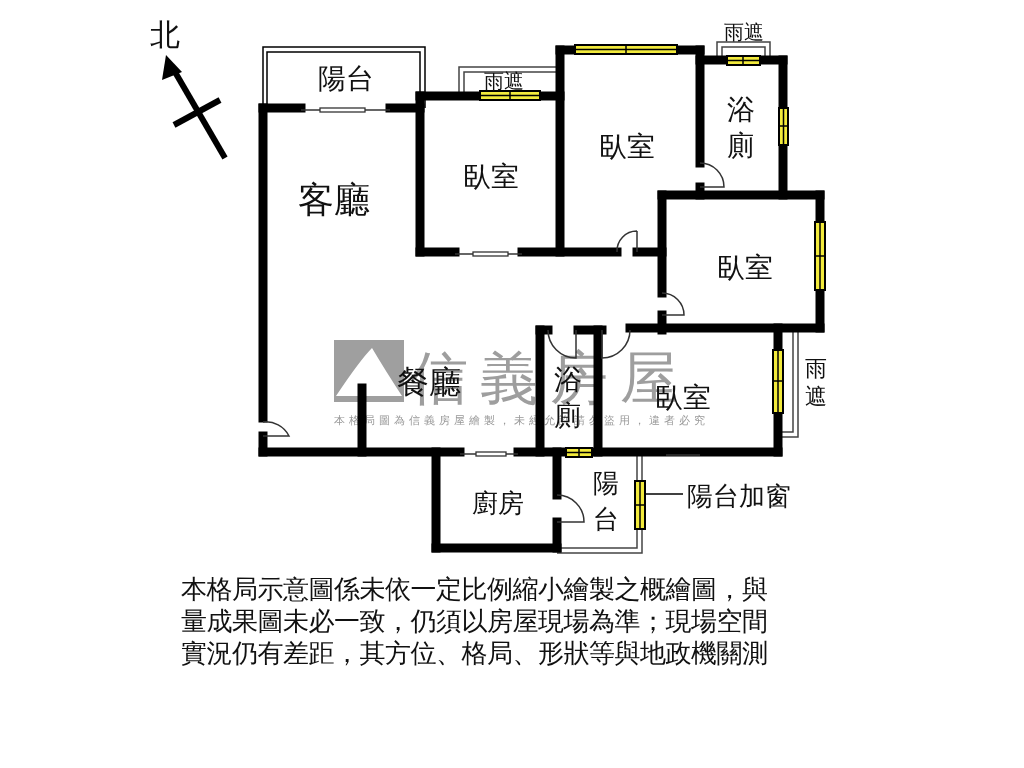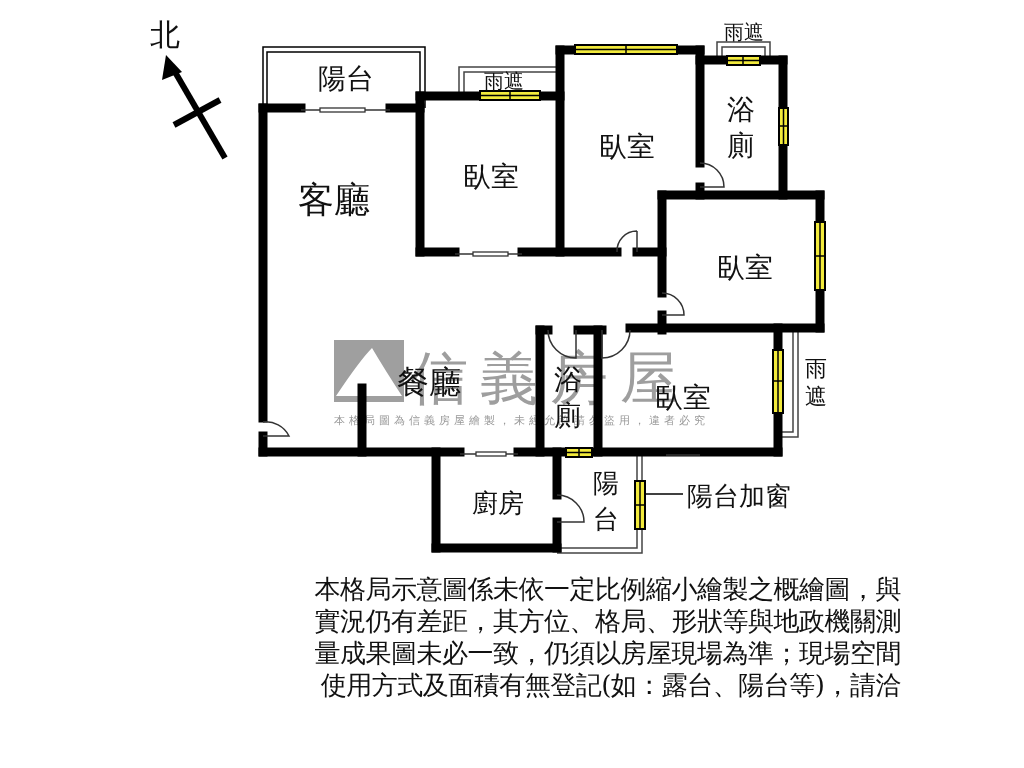--- a/index.html
+++ b/index.html
@@ -12,21 +12,21 @@
     .win { fill: #f2ea3c; stroke: #000; stroke-width: 2; }
     .winline { stroke: #000; stroke-width: 1.5; }
     .door { stroke: #333; stroke-width: 1.5; fill: none; }
     .slide { stroke: #333; stroke-width: 1.3; fill: #fff; }
     .room-label { font-family: "DejaVu Serif", "Liberation Serif", serif; fill: #111; }
     .wm-big { font-family: "DejaVu Sans", "Liberation Sans", sans-serif; fill: #8e8e8e; opacity: 0.85; }
     .wm-small { font-family: "DejaVu Sans", "Liberation Sans", sans-serif; fill: #999; letter-spacing: 4px; }
     #disclaimer { position: absolute; left: 181px; top: 573px; width: 720px;
                   font-size: 26px; line-height: 32px; color: #111;
                   font-family: "DejaVu Serif", "Liberation Serif", serif; letter-spacing: -0.5px; }
-    #disclaimer div { white-space: nowrap; text-align: right; }
+    #disclaimer div { white-space: nowrap; }
   </style>
 </head>
 <body>
 
 <svg id="plan" viewBox="0 0 1024 768" xmlns="http://www.w3.org/2000/svg">
 
   <g>
     <text class="room-label" x="150" y="45" font-size="30">北</text>
     <g>
       <line x1="225" y1="158" x2="175" y2="72" stroke="#000" stroke-width="6"></line>
@@ -198,16 +198,15 @@
     <text class="room-label" x="484" y="88" font-size="20">雨遮</text>
     <text class="room-label" x="724" y="39" font-size="20">雨遮</text>
     <text class="room-label" x="805" y="376" font-size="22">雨</text>
     <text class="room-label" x="805" y="404" font-size="22">遮</text>
     <text class="room-label" x="687" y="505" font-size="26">陽台加窗</text>
   </g>
 </svg>
 
 <div id="disclaimer">
   <div>本格局示意圖係未依一定比例縮小繪製之概繪圖，與</div>
+  <div>量成果圖未必一致，仍須以房屋現場為準；現場空間</div>
   <div>實況仍有差距，其方位、格局、形狀等與地政機關測</div>
-  <div>量成果圖未必一致，仍須以房屋現場為準；現場空間</div>
-  <div>使用方式及面積有無登記(如：露台、陽台等)，請洽</div>
 </div>
 
 </body></html>

